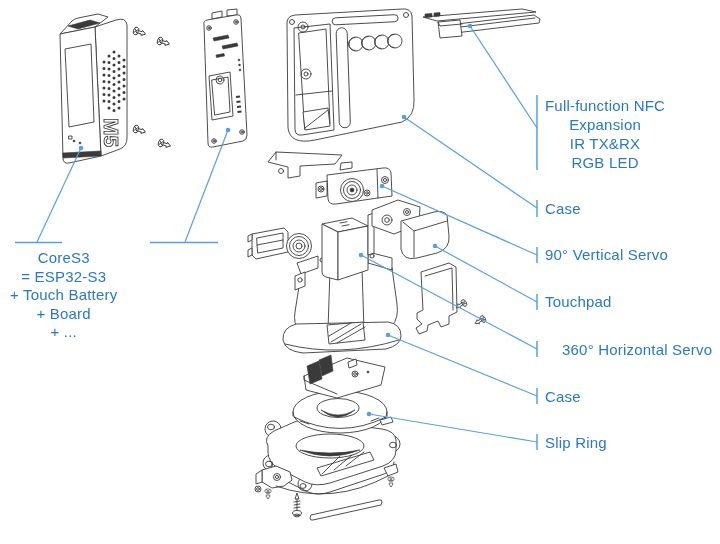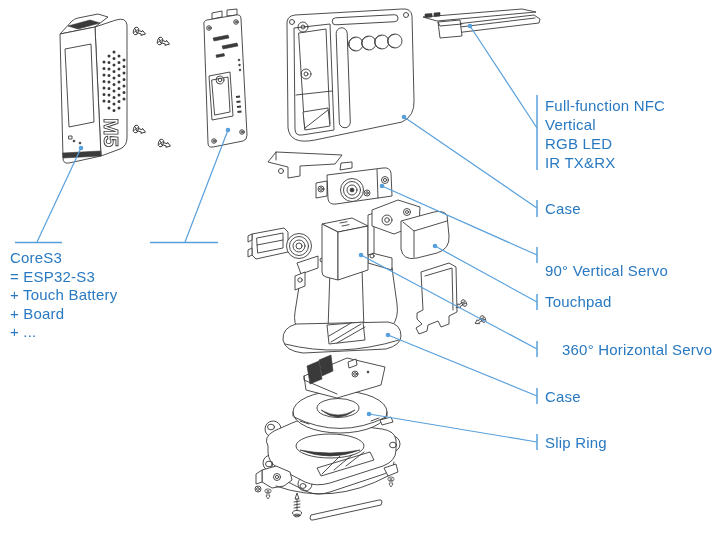--- a/index.html
+++ b/index.html
@@ -16,21 +16,21 @@
   .art{stroke:var(--ink);stroke-width:.9;fill:none;stroke-linejoin:round;stroke-linecap:round;}
   .artw{stroke:var(--ink);stroke-width:.9;fill:#fff;stroke-linejoin:round;}
   .artd{stroke:var(--ink);stroke-width:.6;fill:#3a3a3a;}
   .lead{stroke:var(--blue-line);stroke-width:1.2;fill:none;}
   .tick{stroke:var(--blue-line);stroke-width:1.5;fill:none;}
   .ldot{fill:var(--blue-line);stroke:none;}
   .dots{stroke:var(--ink);stroke-width:3;stroke-dasharray:.1 6.4;stroke-linecap:round;fill:none;}
   .m5txt{font-family:"Liberation Sans",sans-serif;font-weight:bold;font-size:21px;fill:#fff;stroke:#3a3a3a;stroke-width:.9;}
   .lbl{position:absolute;color:var(--blue-text);font-size:15px;line-height:18.5px;letter-spacing:.2px;white-space:nowrap;}
   .lbl.tight{line-height:19px;}
-  .ln{white-space:nowrap;}
+  .ln{white-space:nowrap;text-align:center;}
 </style>
 </head>
 <body>
 
 <div class="stage">
 
 <svg width="720" height="544" viewBox="0 0 720 544">
   <defs>
     <g id="pin">
       <ellipse cx="0" cy="0" rx="2.6" ry="4" fill="#fff" stroke="#3a3a3a" stroke-width=".9"></ellipse>
@@ -290,30 +290,30 @@
   <div class="ln">CoreS3</div>
   <div class="ln">= ESP32-S3</div>
   <div class="ln">+ Touch Battery</div>
   <div class="ln">+ Board</div>
   <div class="ln">+ ...</div>
 </div>
 
 
 <div class="lbl tight" style="left:545px;top:96px">
   <div class="ln">Full-function NFC</div>
-  <div class="ln">Vertical</div>
+  <div class="ln">Expansion</div>
+  <div class="ln">IR TX&amp;RX</div>
   <div class="ln">RGB LED</div>
-  <div class="ln">IR TX&amp;RX</div>
 </div>
 
 <div class="lbl" style="left:545px;top:200px">
   <div class="ln">Case</div>
 </div>
 
-<div class="lbl" style="left:545px;top:262px">
+<div class="lbl" style="left:545px;top:246px">
   <div class="ln">90° Vertical Servo</div>
 </div>
 
 <div class="lbl" style="left:545px;top:293px">
   <div class="ln">Touchpad</div>
 </div>
 
 <div class="lbl" style="left:562px;top:341px">
   <div class="ln">360° Horizontal Servo</div>
 </div>

